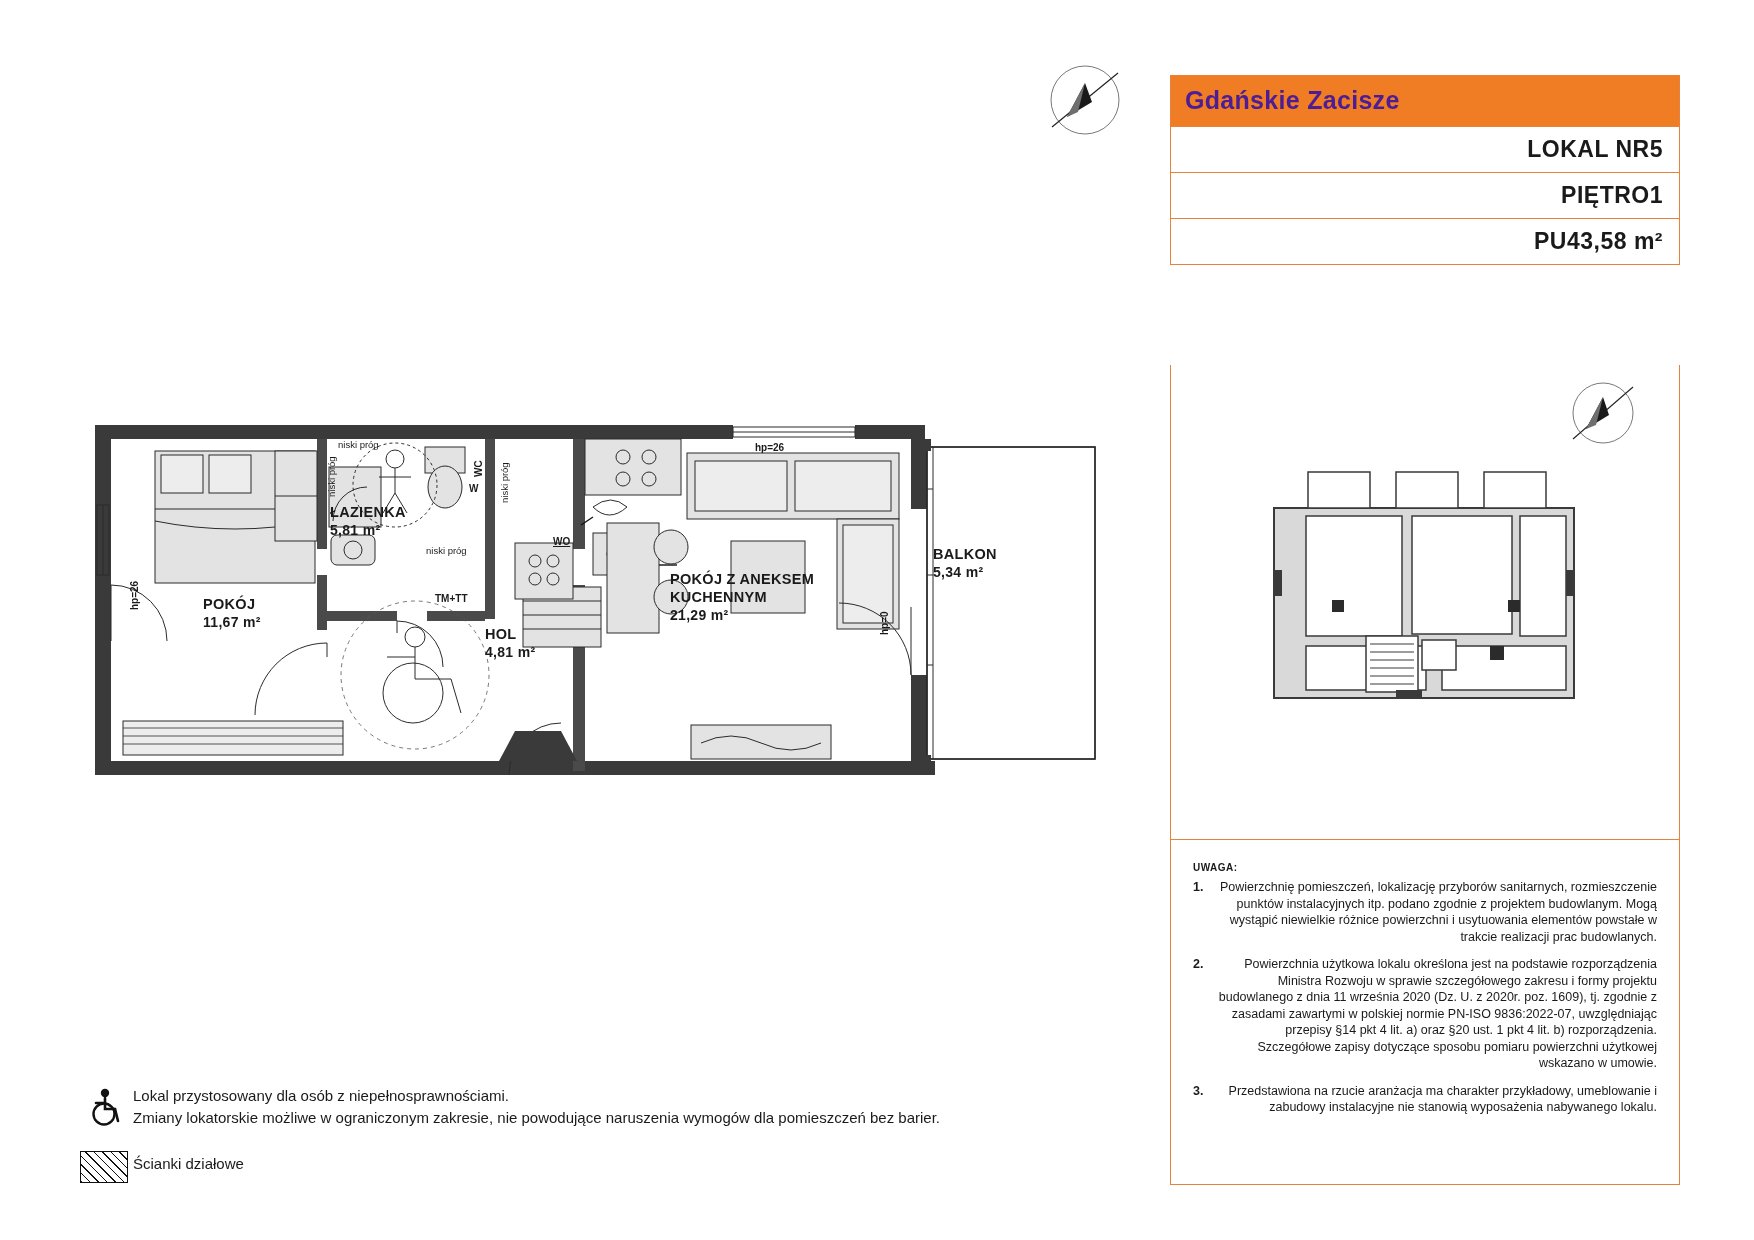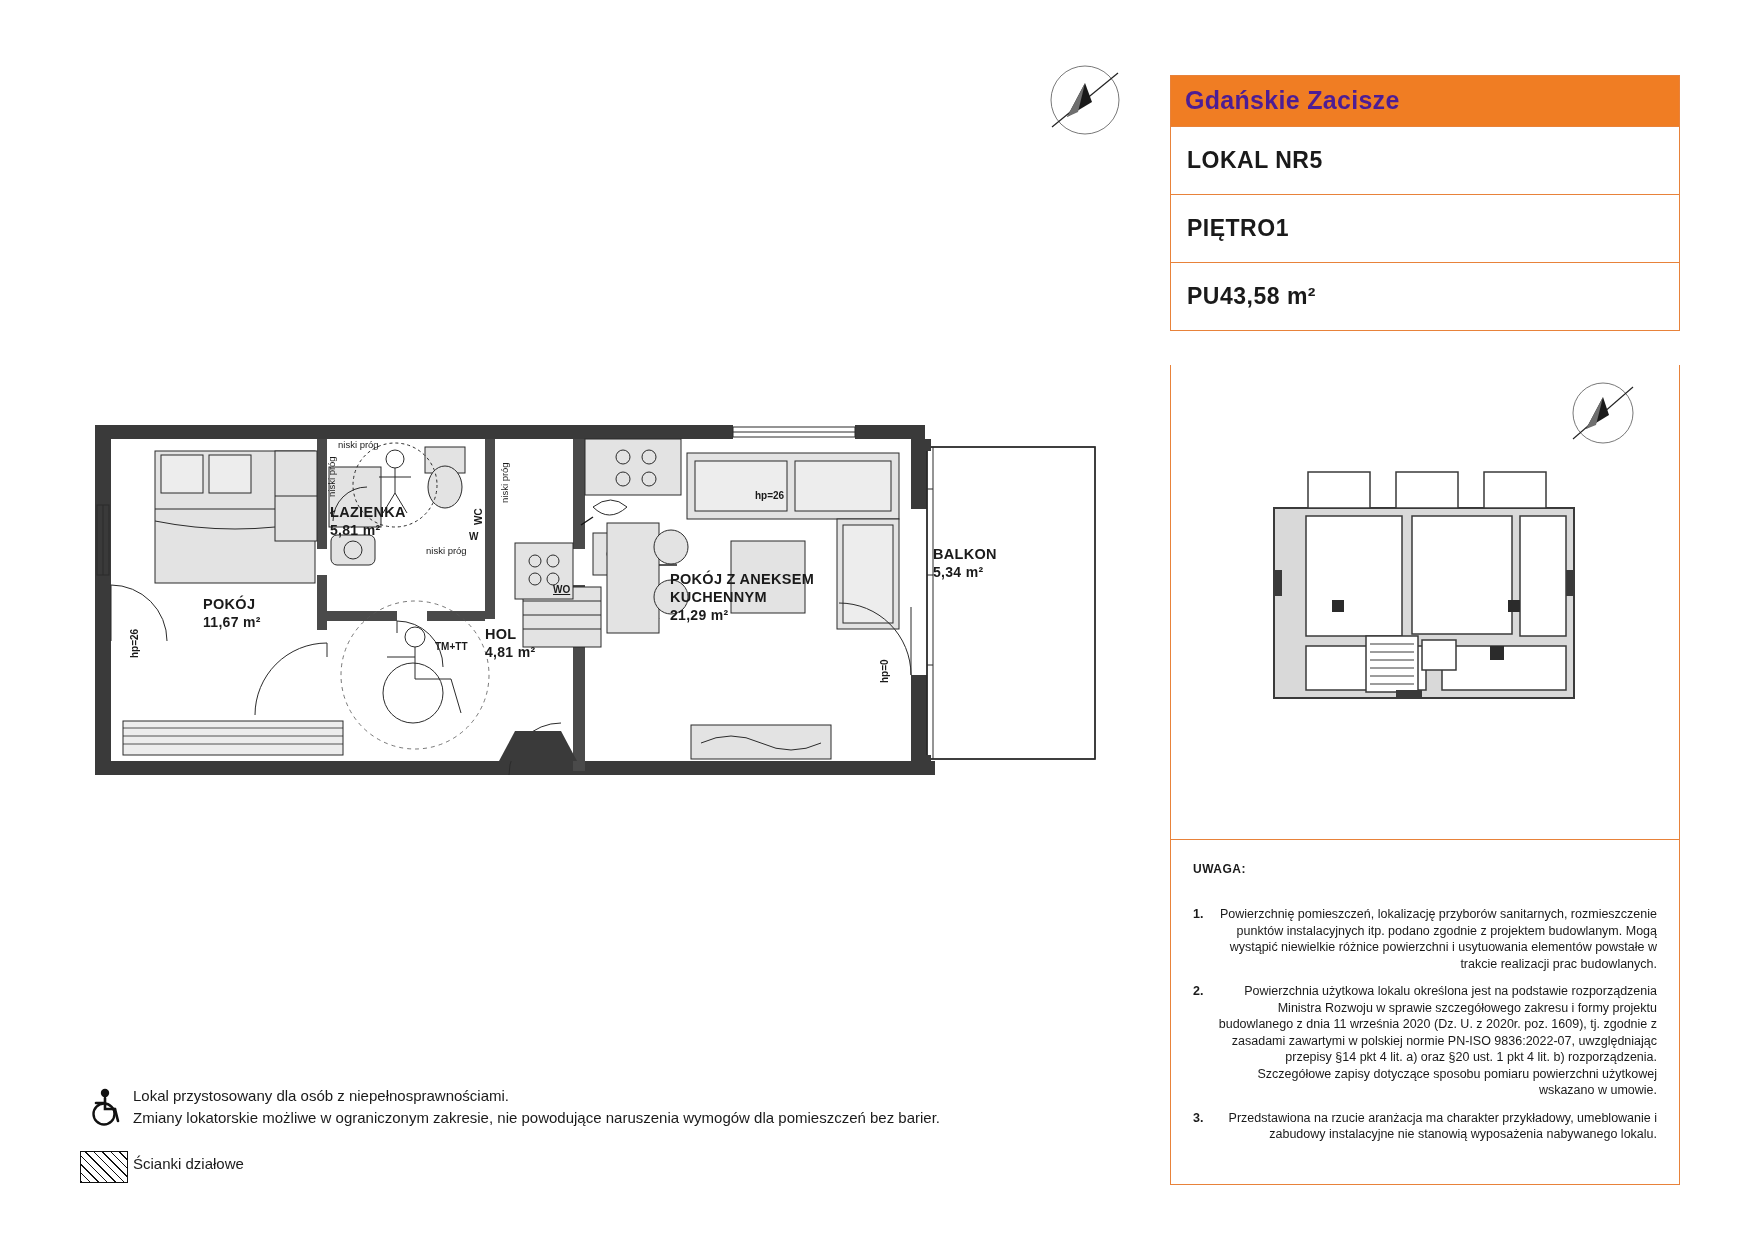--- a/index.html
+++ b/index.html
@@ -2,49 +2,49 @@
 <html><head>
 <meta charset="utf-8">
 <style>
   html,body{margin:0;padding:0;background:#ffffff;}
   body{width:1754px;height:1240px;position:relative;font-family:"Liberation Sans",sans-serif;color:#1a1a1a;overflow:hidden;}
   .page{position:absolute;inset:0;}
 
   
   .infopanel{position:absolute;left:1170px;top:75px;width:510px;border:1px solid #e8823a;box-sizing:border-box;}
   .brandbar{background:#f07d23;color:#4c1d95;font-size:25px;font-weight:bold;padding:10px 14px 11px 14px;letter-spacing:.3px;}
-  .inforow{display:flex;justify-content:flex-start;align-items:center;border-top:1px solid #e8823a;padding:20px 16px;font-size:23px;font-weight:bold;}
+  .inforow{display:flex;justify-content:flex-end;align-items:center;border-top:1px solid #e8823a;padding:9px 16px;font-size:23px;font-weight:bold;}
   .inforow:first-child{border-top:none;}
   .inforow .lbl{letter-spacing:.5px;}
   .inforow .val{letter-spacing:.5px;}
 
   
   .keyplanbox{position:absolute;left:1170px;top:365px;width:510px;height:475px;border:1px solid #e8823a;border-top:none;box-sizing:border-box;}
   .keyplan{position:absolute;left:75px;top:85px;width:360px;height:290px;}
 
   
   .notesbox{position:absolute;left:1170px;top:840px;width:510px;height:345px;border:1px solid #e8823a;border-top:none;box-sizing:border-box;padding:22px 22px 10px 22px;}
-  .notes-title{font-size:12px;font-weight:bold;letter-spacing:.5px;margin-bottom:30px;}
+  .notes-title{font-size:10px;font-weight:bold;letter-spacing:.5px;margin-bottom:6px;}
   .note{display:flex;font-size:12.5px;line-height:16.5px;margin-bottom:11px;}
   .note .num{width:22px;flex:0 0 22px;font-weight:bold;}
   .note .txt{flex:1;text-align:right;}
 
   
   .legend{position:absolute;left:75px;top:1085px;width:1020px;}
   .legend-row{display:flex;align-items:flex-start;margin-bottom:20px;}
   .legend-ico{width:58px;flex:0 0 58px;display:flex;justify-content:center;padding-top:2px;}
   .legend-text{font-size:15px;line-height:22px;}
   .hatchbox{width:46px;height:30px;border:1px solid #111;background:
       repeating-linear-gradient(45deg,#111 0 1px,transparent 1px 6px);}
 
   
   .plan{position:absolute;left:95px;top:425px;width:1060px;height:370px;}
   .room-label{position:absolute;text-align:left;font-size:14.5px;font-weight:bold;line-height:18px;letter-spacing:.3px;}
   .room-label .area{font-weight:bold;font-size:14px;}
-  .tag{position:absolute;font-size:10px;font-weight:bold;margin-top:48px;}
+  .tag{position:absolute;font-size:10px;font-weight:bold;}
   .tag-small{position:absolute;font-size:9.5px;}
   .rot90{transform:rotate(-90deg);transform-origin:left top;white-space:nowrap;}
 
   svg{display:block;}
   .wall{fill:#3a3a3a;}
   .thinwall{fill:#4a4a4a;}
   .furn{fill:#e3e3e3;stroke:#2b2b2b;stroke-width:1;}
   .furn-l{fill:#ededed;stroke:#2b2b2b;stroke-width:1;}
   .lineonly{fill:none;stroke:#2b2b2b;stroke-width:1;}
   .thin{fill:none;stroke:#555;stroke-width:.8;}

